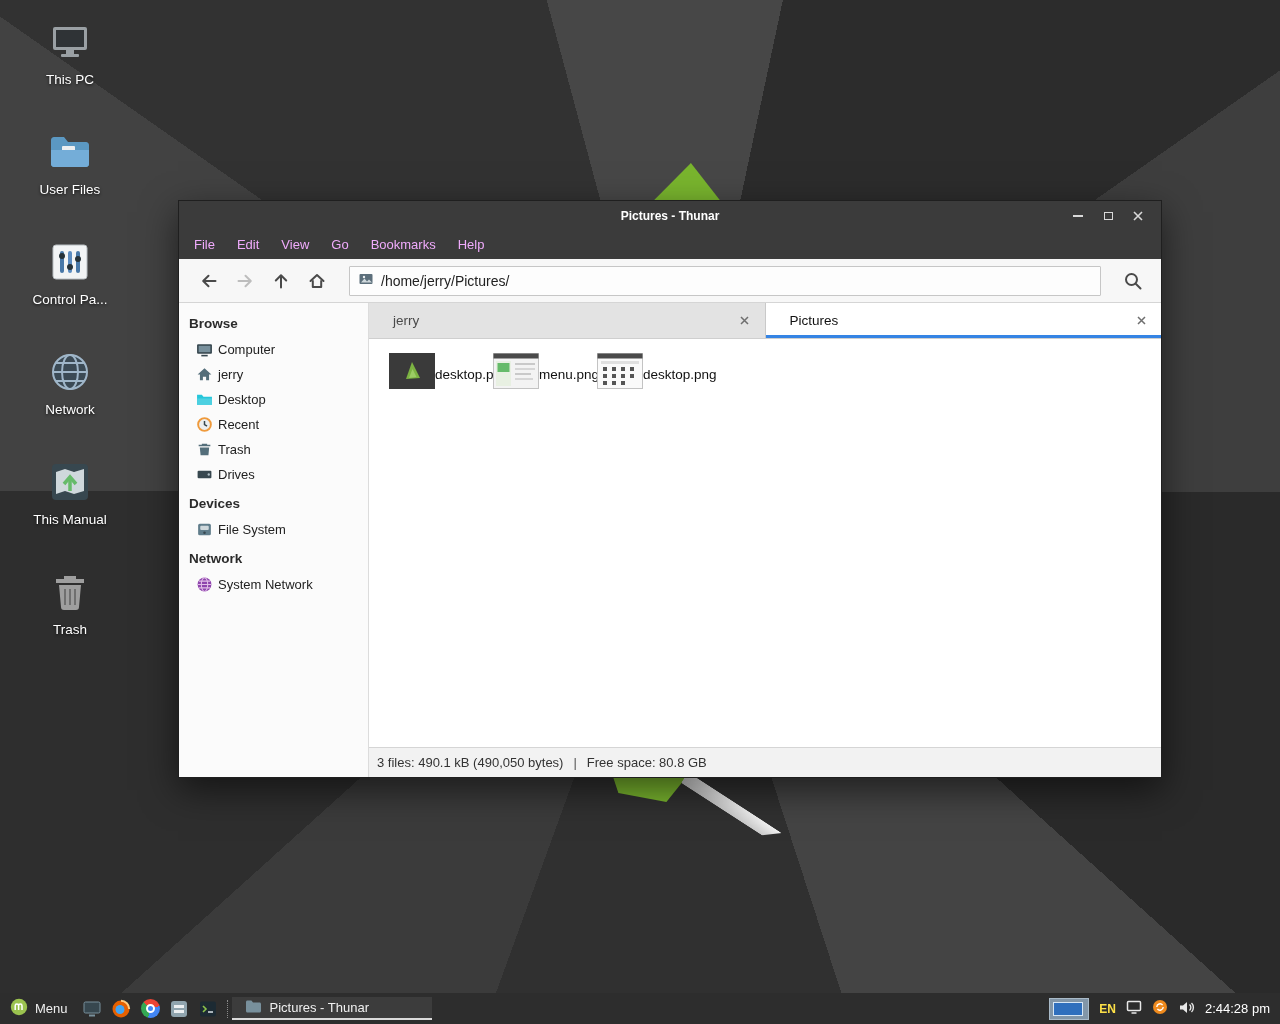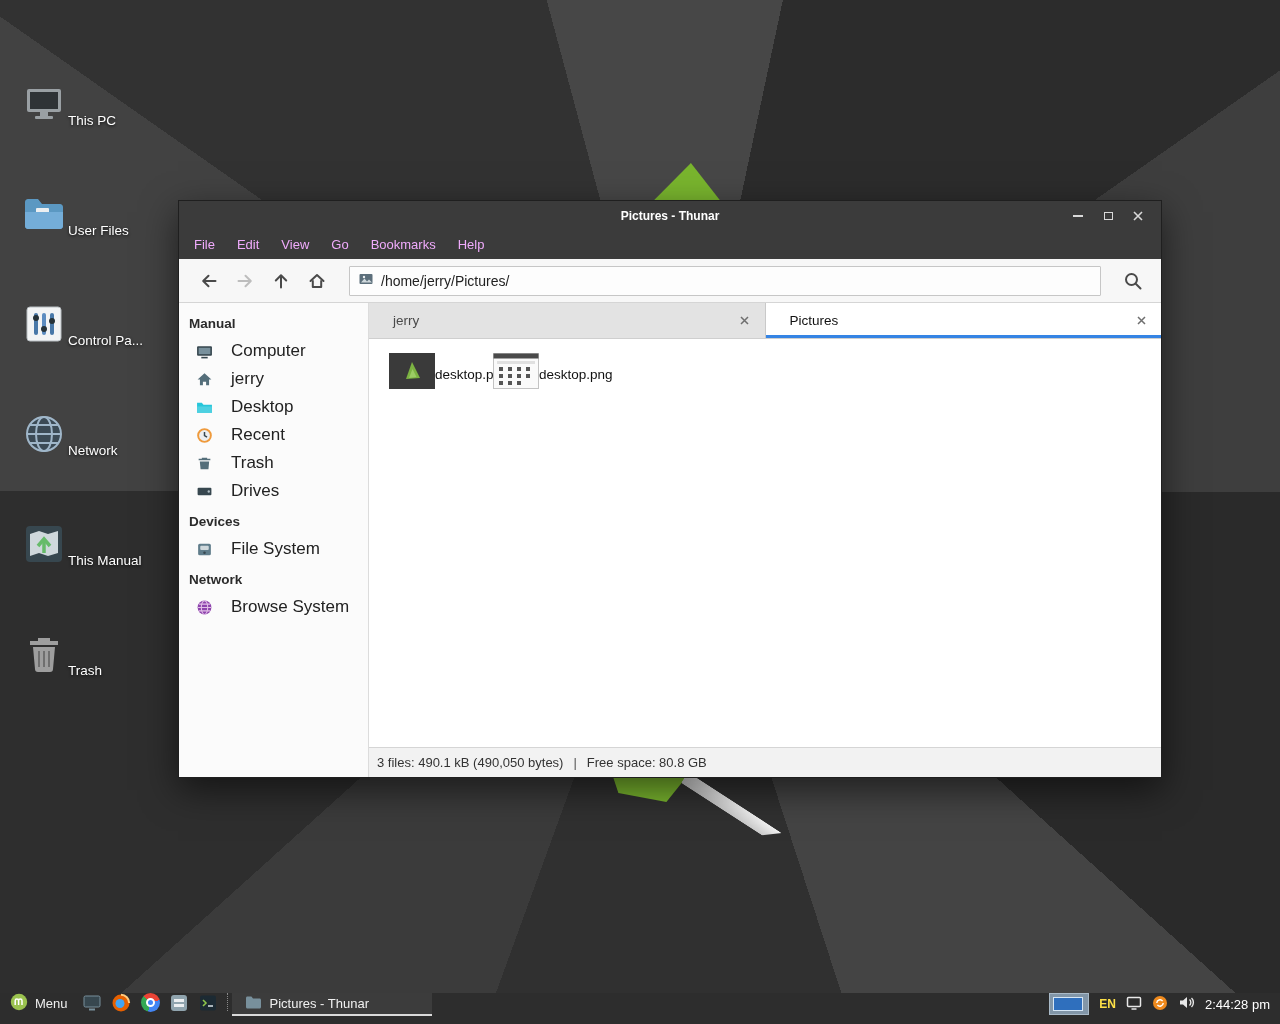--- a/index.html
+++ b/index.html
@@ -17,21 +17,21 @@
   .leaf-top{left:648px;top:163px;width:78px;height:37px;background:#79b52e;
     clip-path:polygon(8% 100%,55% 0,92% 100%)}
   .leaf-bottom{left:612px;top:770px;width:80px;height:32px;background:#79b52e;
     clip-path:polygon(0 12%,100% 0,68% 100%,8% 72%)}
   .white-streak{left:688px;top:772px;width:112px;height:13px;border-radius:2px;
     background:linear-gradient(#f2f2f2,#c9c9c9);transform:rotate(33deg);transform-origin:left top;
     clip-path:polygon(0 0,100% 0,86% 100%,0 100%)}
 
   
   #desk-icons{position:absolute;left:20px;top:18px;width:100px}
-  .desk-icon{height:110px;display:flex;flex-direction:row;align-items:flex-end}
+  .desk-icon{height:110px;display:flex;flex-direction:column;align-items:center}
   .di-img{width:48px;height:48px;display:grid;place-items:center}
   .di-label{margin-top:6px;color:#fff;font-size:13.5px;text-shadow:0 1px 3px rgba(0,0,0,.8);white-space:nowrap}
 
   
   #win{position:absolute;left:178px;top:200px;width:984px;height:578px;display:flex;flex-direction:column;
     background:#fff;border:1px solid #1f1f1f;box-shadow:0 12px 34px rgba(0,0,0,.55)}
   .titlebar{height:30px;background:#3b3b3b;display:flex;align-items:center;justify-content:center;position:relative;flex:none}
   .title{color:#fff;font-size:12px;font-weight:bold}
   .win-btns{position:absolute;right:8px;top:0;height:100%;display:flex;align-items:center}
   .wbtn{width:30px;height:24px;display:grid;place-items:center;cursor:default}
@@ -44,42 +44,42 @@
   .toolbar{height:44px;background:#f7f7f7;border-bottom:1px solid #d5d5d5;display:flex;align-items:center;padding:0 12px;flex:none}
   .nav-btn{width:36px;height:30px;display:grid;place-items:center;border-radius:3px}
   .pathbar{flex:1;height:30px;margin:0 16px 0 14px;background:#fdfdfd;border:1px solid #c6c6c6;border-radius:1px;
     display:flex;align-items:center;padding:0 8px;gap:7px}
   .pathbar input{border:0;outline:0;background:transparent;flex:1;font-size:14px;color:#222;font-family:inherit}
   .search-btn{width:32px;height:30px;display:grid;place-items:center}
 
   .content{flex:1;display:flex;min-height:0}
   .sidebar{width:190px;background:#fbfbfb;border-right:1px solid #dcdcdc;padding-top:4px;overflow:hidden;flex:none}
   .side-heading{font-weight:bold;font-size:13.5px;color:#2b2b2b;padding:9px 10px 6px}
-  .side-item{display:flex;align-items:center;gap:18px;padding:4px 8px 4px 17px;font-size:17px;color:#222;cursor:default}
+  .side-item{display:flex;align-items:center;gap:5px;padding:4px 8px 4px 17px;font-size:13px;color:#222;cursor:default}
   .si-icon{width:17px;height:17px;display:grid;place-items:center;flex:none}
 
   .filepane{flex:1;display:flex;flex-direction:column;background:#fff;min-width:0}
   .tabbar{height:36px;display:flex;flex:none;background:#dedede;border-bottom:1px solid #cfcfcf}
   .tab{flex:1;display:flex;align-items:center;padding:0 10px 0 24px;font-size:13.5px;color:#4a4a4a;background:#e3e3e3;
     border-right:1px solid #c9c9c9;cursor:default}
   .tab-label{flex:1;text-align:left}
   .tab.active{background:#fff;color:#111;box-shadow:inset 0 -3px 0 #3584e4;border-right:none}
   .tab-close{width:20px;height:20px;display:grid;place-items:center;border-radius:3px}
 
   .files{flex:1;display:flex;align-items:flex-start;padding:13px 0 0 20px;gap:8px;overflow:hidden}
   .file-item{width:96px;display:flex;flex-direction:row;align-items:center;cursor:default}
   .thumb{height:38px;display:grid;place-items:center}
   .file-name{margin-top:6px;font-size:13.5px;color:#111}
 
   .statusbar{height:30px;background:#f2f2f2;border-top:1px solid #d5d5d5;display:flex;align-items:center;
     padding-left:8px;font-size:13px;color:#333;flex:none}
   .statusbar .sep{margin:0 10px;color:#555}
 
   
-  #taskbar{position:absolute;left:0;bottom:0;width:1280px;height:31px;background:#2d2d2d;display:flex;align-items:flex-start;color:#eee;z-index:50}
+  #taskbar{position:absolute;left:0;bottom:0;width:1280px;height:31px;background:#2d2d2d;display:flex;align-items:center;color:#eee;z-index:50}
   .tb-menu{display:flex;align-items:center;gap:7px;padding:0 10px;font-size:13px}
   .launcher{width:29px;display:grid;place-items:center}
   .chrome-ico{width:19px;height:19px;border-radius:50%;
     background:conic-gradient(from -45deg,#ea4335 0 120deg,#4285f4 120deg 240deg,#34a853 240deg 360deg);
     display:grid;place-items:center}
   .chrome-ico i{display:block;width:9px;height:9px;border-radius:50%;background:#4285f4;border:2px solid #fff}
   .tb-sep{width:9px;display:grid;place-items:center}
   .tb-sep i{display:block;width:0;height:18px;border-left:1px dotted #8a8a8a}
   .tb-task{display:flex;align-items:center;gap:8px;padding:0 12px;width:200px;background:#3c3c3c;
     border-bottom:2px solid #dadada;font-size:13px;color:#f0f0f0}
@@ -231,21 +231,21 @@
       <span class="search-btn">
         <svg width="20" height="20" viewBox="0 0 20 20">
             <circle cx="8.5" cy="8.5" r="5.5" stroke="#4a4a4a" stroke-width="2" fill="none"></circle>
             <path d="M13 13l4.5 4.5" stroke="#4a4a4a" stroke-width="2" stroke-linecap="round"></path>
           </svg>
       </span>
     </div>
 
     <div class="content">
       <div class="sidebar">
-        <div class="side-heading">Manual</div>
+        <div class="side-heading">Browse</div>
 
         <div class="side-item">
           <span class="si-icon">
             <svg width="17" height="17" viewBox="0 0 16 16">
                 <rect x="1" y="3" width="14" height="9" rx="1" fill="#37474f"></rect>
                 <rect x="2.5" y="4.5" width="11" height="6" fill="#78909c"></rect>
                 <rect x="5" y="13" width="6" height="1.5" fill="#37474f"></rect>
               </svg>
           </span>
           <span>Computer</span>
@@ -309,21 +309,21 @@
 
         <div class="side-heading">Network</div>
         <div class="side-item">
           <span class="si-icon">
             <svg width="17" height="17" viewBox="0 0 16 16">
                 <circle cx="8" cy="8" r="6.5" fill="#8e44ad"></circle>
                 <ellipse cx="8" cy="8" rx="3" ry="6.5" fill="none" stroke="#e1bee7" stroke-width="1"></ellipse>
                 <path d="M1.8 8h12.4M2.8 4.8h10.4M2.8 11.2h10.4" stroke="#e1bee7" stroke-width="1" fill="none"></path>
               </svg>
           </span>
-          <span>Browse System</span>
+          <span>System Network</span>
         </div>
       </div>
 
       <div class="filepane">
         <div class="tabbar">
           <div class="tab">
             <span class="tab-label">jerry</span>
             <span class="tab-close">
               <svg width="11" height="11" viewBox="0 0 11 11">
                   <path d="M2 2l7 7M9 2l-7 7" stroke="#6f6f6f" stroke-width="1.5"></path>
@@ -343,20 +343,35 @@
         <div class="files">
           <div class="file-item">
             <span class="thumb">
               <svg width="46" height="36" viewBox="0 0 46 36">
                   <rect width="46" height="36" fill="#3a3a3a"></rect>
                   <path d="M17 26L23 9l8 16Z" fill="#7cb342"></path>
                   <path d="M20 25l3.5-9 4 8Z" fill="#9ccc65"></path>
                 </svg>
             </span>
             <div class="file-name">desktop.png</div>
+          </div>
+          <div class="file-item">
+            <span class="thumb">
+              <svg width="46" height="36" viewBox="0 0 46 36">
+                  <rect x="0.5" y="0.5" width="45" height="35" fill="#f3f3f3" stroke="#c3c3c3"></rect>
+                  <rect x="0.5" y="0.5" width="45" height="5" fill="#4a4a4a"></rect>
+                  <rect x="3" y="8" width="15" height="25" fill="#e8f0e2"></rect>
+                  <rect x="4.5" y="10" width="12" height="9" fill="#66bb6a"></rect>
+                  <rect x="22" y="10" width="20" height="2" fill="#c9c9c9"></rect>
+                  <rect x="22" y="15" width="20" height="2" fill="#d6d6d6"></rect>
+                  <rect x="22" y="20" width="16" height="2" fill="#c9c9c9"></rect>
+                  <rect x="22" y="25" width="18" height="2" fill="#d6d6d6"></rect>
+                </svg>
+            </span>
+            <div class="file-name">menu.png</div>
           </div>
           <div class="file-item">
             <span class="thumb">
               <svg width="46" height="36" viewBox="0 0 46 36">
                   <rect x="0.5" y="0.5" width="45" height="35" fill="#fafafa" stroke="#c3c3c3"></rect>
                   <rect x="0.5" y="0.5" width="45" height="5" fill="#4a4a4a"></rect>
                   <rect x="4" y="8" width="38" height="3" fill="#e0e0e0"></rect>
                   <g fill="#555">
                     <rect x="6" y="14" width="4" height="4"></rect>
                     <rect x="15" y="14" width="4" height="4"></rect>

